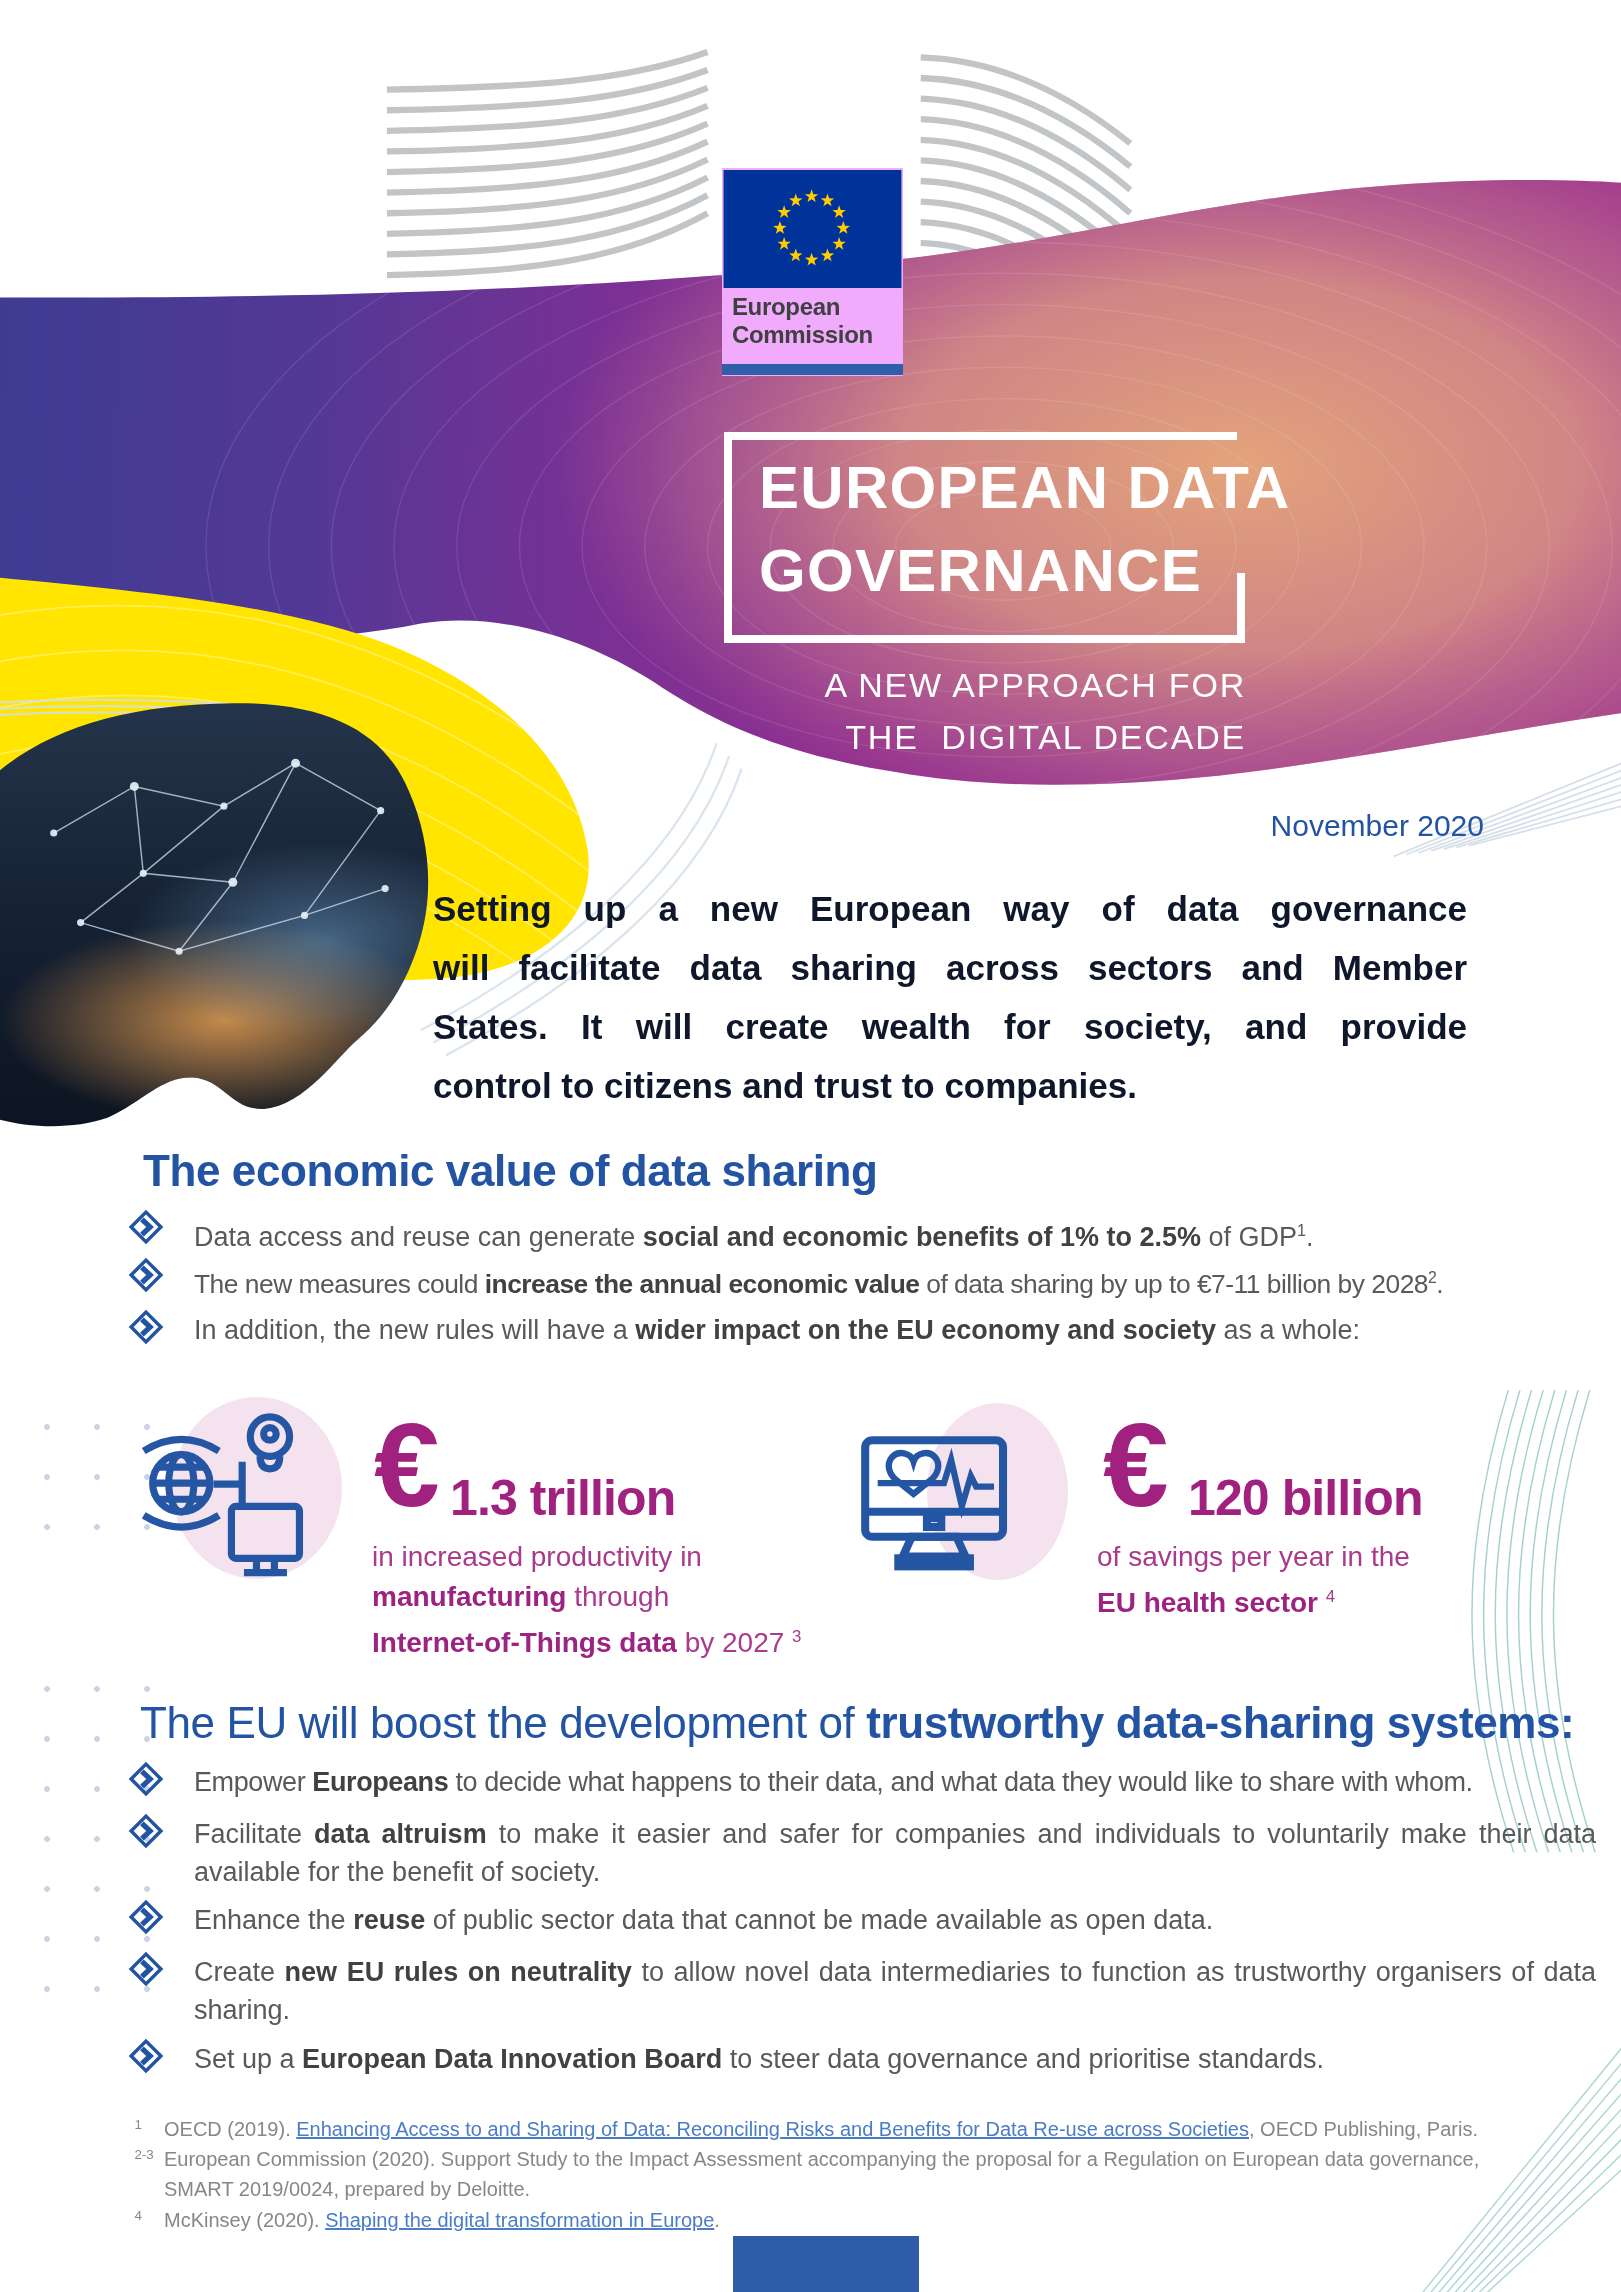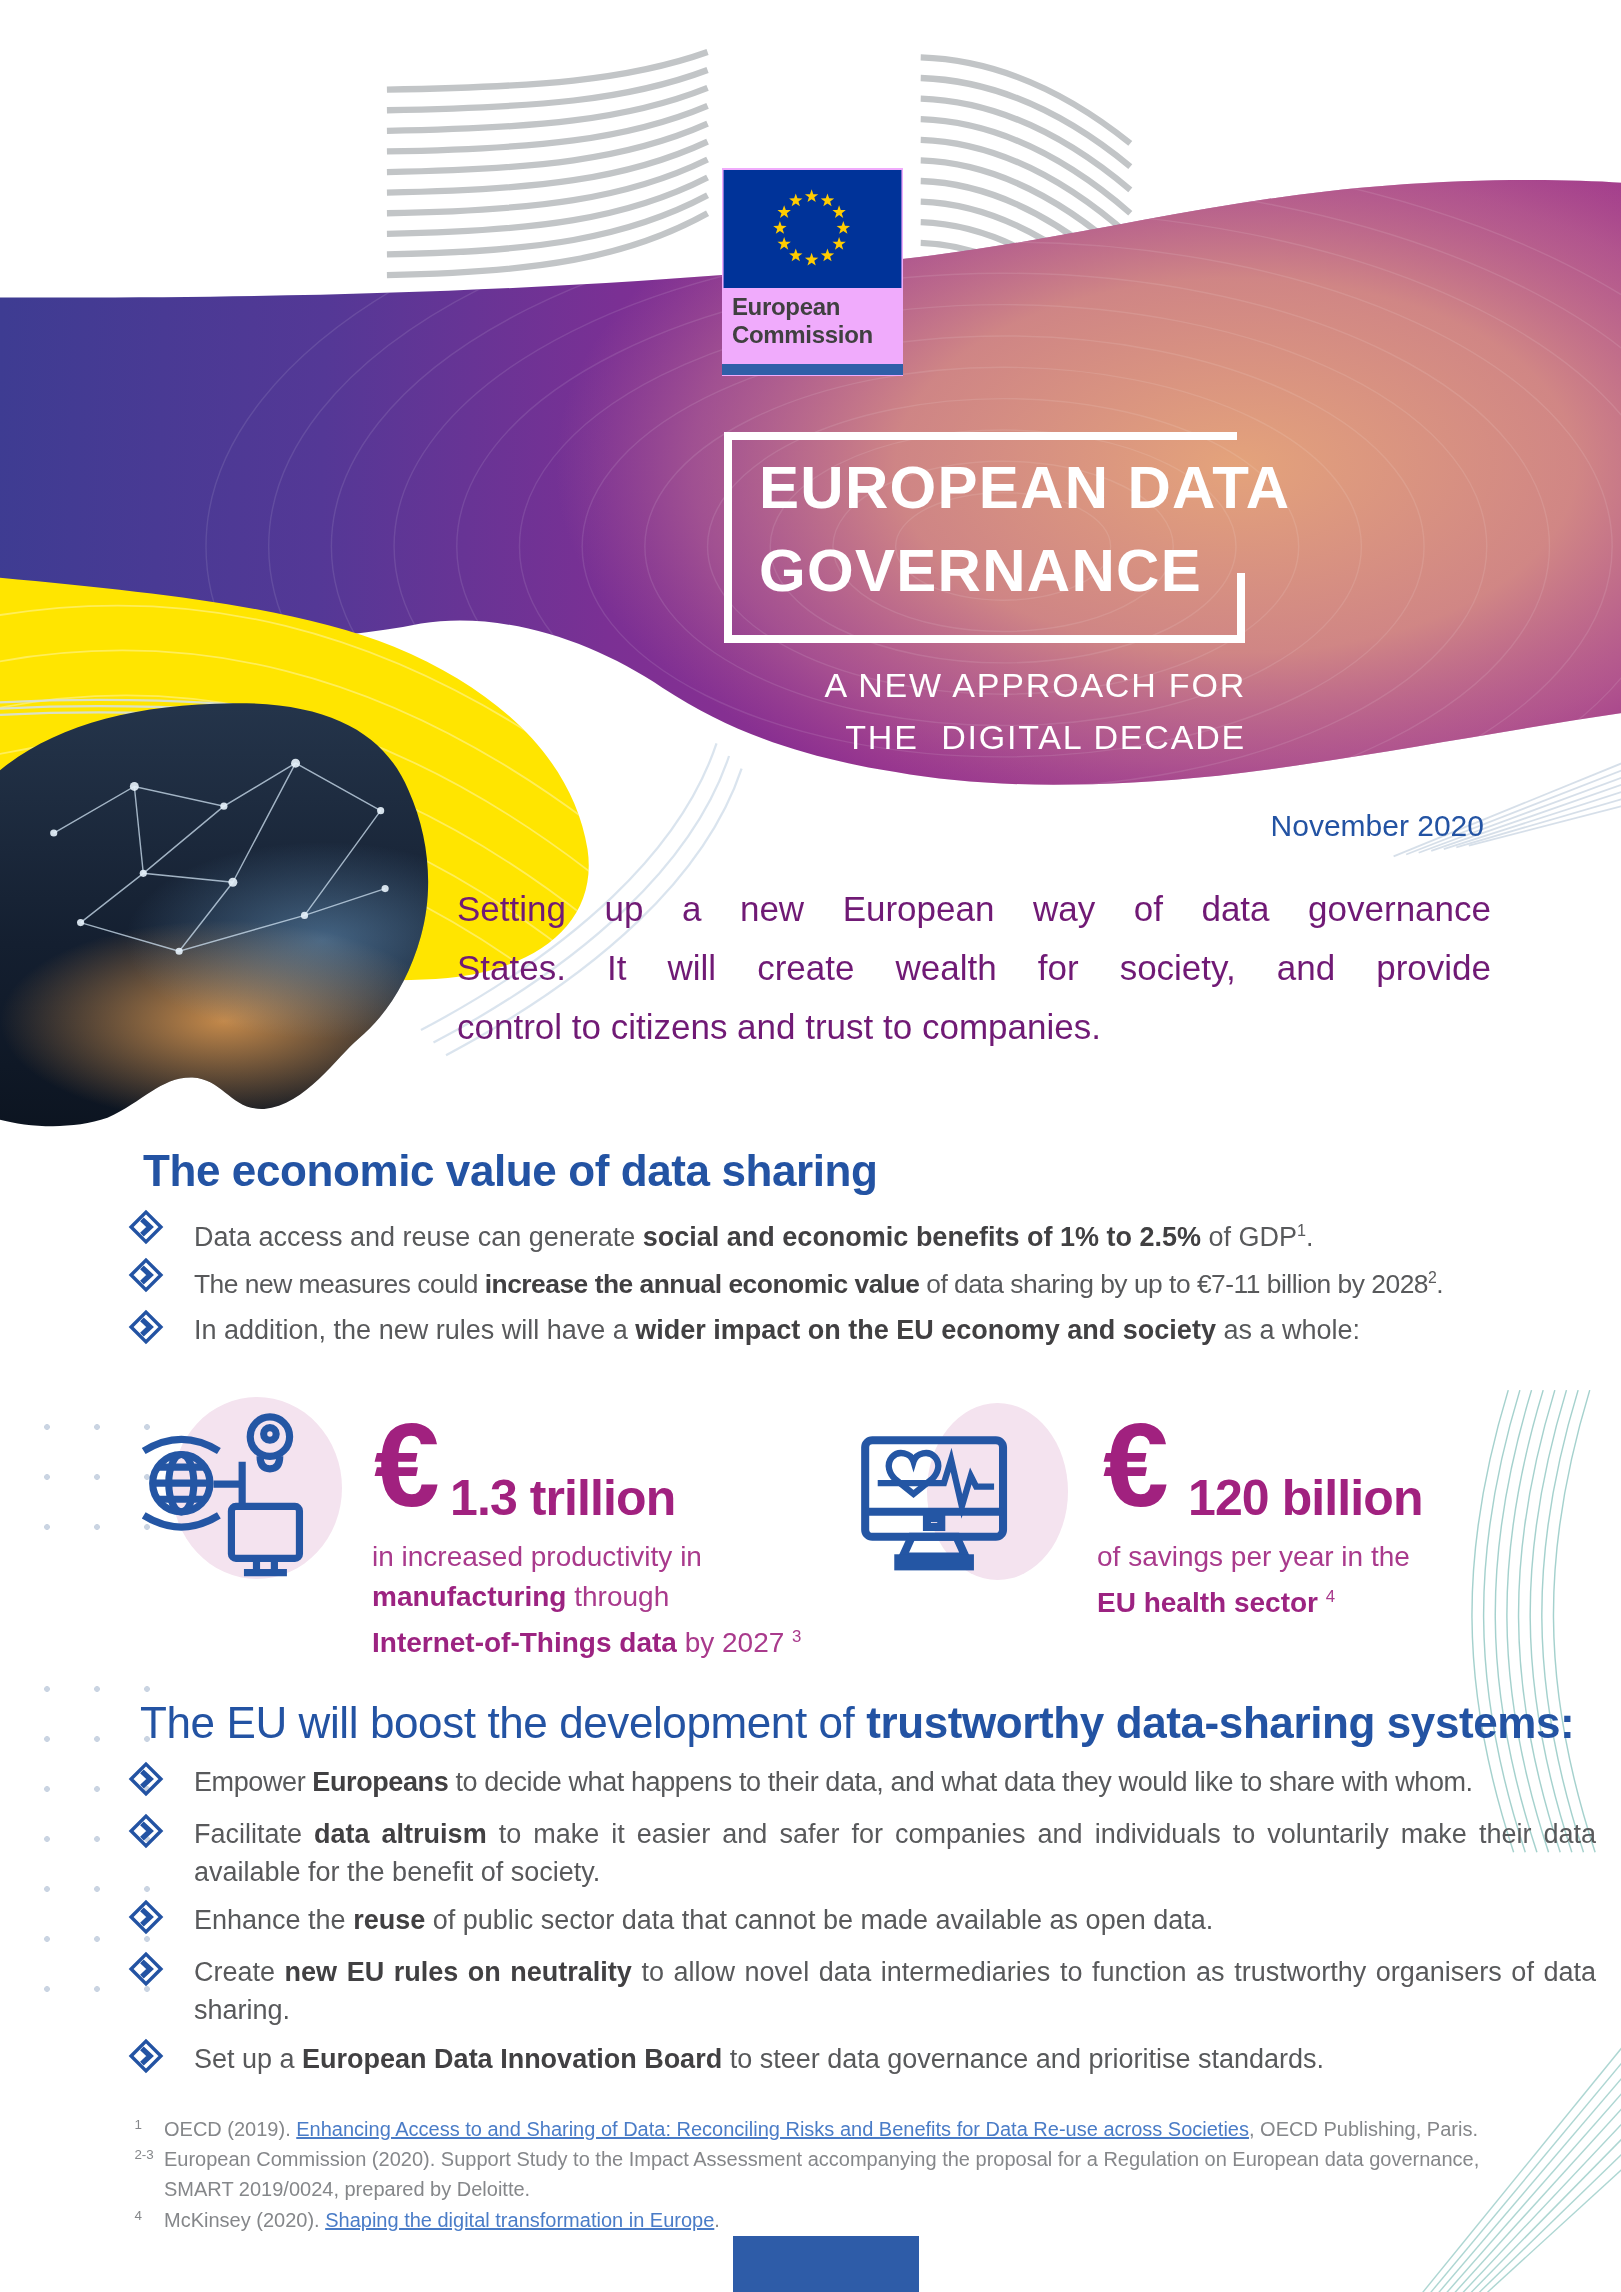--- a/index.html
+++ b/index.html
@@ -15,21 +15,21 @@
   .logo-flag{position:absolute;left:0.9px;top:1.8px;}
   .logo-text{position:absolute;left:9.9px;top:125px;font-size:24px;line-height:28px;font-weight:bold;color:#404040;letter-spacing:-0.3px;}
   .logo-bar{position:absolute;left:0;top:196px;width:181px;height:10.7px;background:#2f5fa8;}
   
   .title-frame{position:absolute;left:724px;top:432px;width:505px;height:195px;border:8px solid #ffffff;border-right:none;}
   .title-rightbar{position:absolute;left:1237px;top:573px;width:8px;height:70px;background:#ffffff;}
   .title-l{position:absolute;left:759px;color:#ffffff;font-size:60px;font-weight:bold;letter-spacing:1.3px;white-space:nowrap;}
   .subtitle{position:absolute;left:716px;width:530px;text-align:right;color:#ffffff;font-size:34px;letter-spacing:1.8px;white-space:pre;}
   .date{position:absolute;left:1171px;top:809px;width:313px;text-align:right;color:#2353a3;font-size:30px;}
   
-  .intro{position:absolute;left:457px;top:879px;width:1034px;color:#701a75;font-weight:normal;font-size:35px;line-height:59px;}
+  .intro{position:absolute;left:433px;top:879px;width:1034px;color:#0f172a;font-weight:bold;font-size:35px;line-height:59px;}
   .intro .j{text-align:justify;text-align-last:justify;}
   
   .h1{position:absolute;color:#2353a3;font-size:44px;font-weight:bold;letter-spacing:-0.4px;white-space:nowrap;}
   .h1 .hn{font-weight:normal;}
   
   .b-row{position:absolute;left:128px;display:flex;align-items:flex-start;justify-content:flex-end;}
   .b-ico{width:36px;height:36px;flex:0 0 36px;margin-right:30px;}
   .b-ico .d{fill:none;stroke:#2353a3;stroke-width:2.9px;}
   .b-ico .c{fill:none;stroke:#2353a3;stroke-width:4.4px;}
   .b-txt{font-size:27px;line-height:38px;color:#58595b;padding-top:1.8px;}
@@ -262,20 +262,21 @@
 <div class="title-frame"></div>
 <div class="title-rightbar"></div>
 <div class="title-l" style="top:453px;">EUROPEAN DATA</div>
 <div class="title-l" style="top:536px;">GOVERNANCE</div>
 <div class="subtitle" style="top:666px;">A NEW APPROACH FOR</div>
 <div class="subtitle" style="top:718px;">THE  DIGITAL DECADE</div>
 <div class="date">November 2020</div>
 
 <div class="intro">
   <div class="j">Setting up a new European way of data governance</div>
+  <div class="j">will facilitate data sharing across sectors and Member</div>
   <div class="j">States. It will create wealth for society, and provide</div>
   <div>control to citizens and trust to companies.</div>
 </div>
 
 <div class="h1" style="left:143px;top:1146px;">The economic value of data sharing</div>
 
 <div class="b-row" style="top:1209px;">
   <svg class="b-ico" viewBox="0 0 30 30">
       <path class="d" d="M15,2.6 L27.4,15 L15,27.4 L2.6,15 Z"></path>
       <path class="c" d="M11.6,8.6 L18.4,15 L11.6,21.4"></path>

